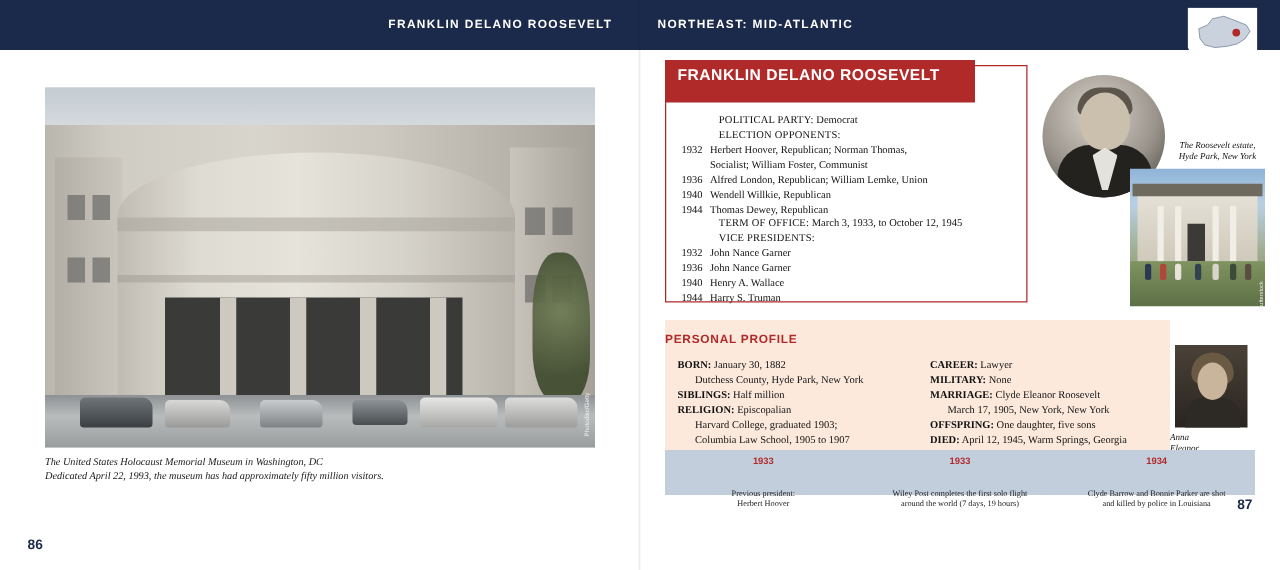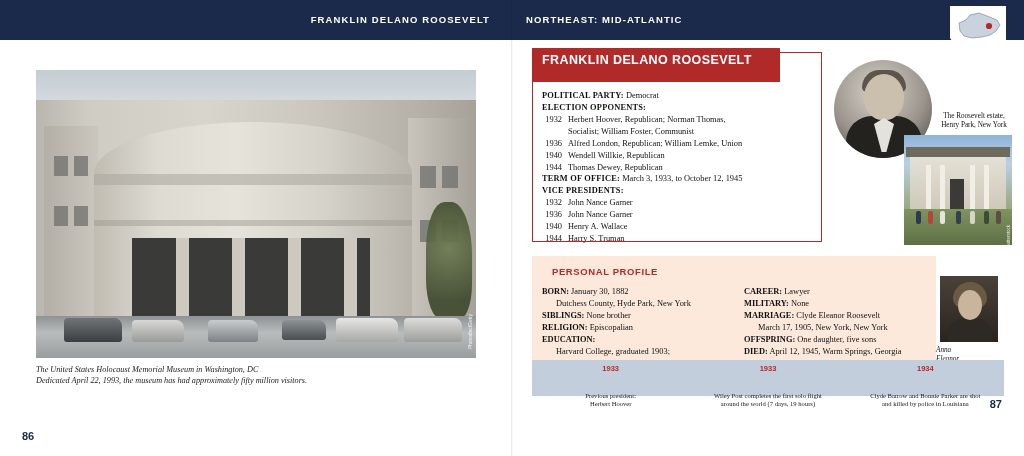--- a/index.html
+++ b/index.html
@@ -145,21 +145,21 @@
   .fact-header .sub {
     font-family: "Liberation Serif", serif;
     font-size: 8px; margin-top: 16px;
   }
   .fact-body {
     position: absolute; left: 30px; top: 90px; width: 268px;
     font-size: 8.4px; line-height: 1.42; color: #111;
   }
   .fact-body .lbl {
     font-family: "Liberation Serif", serif;
-    font-weight: bold; font-variant: small-caps; letter-spacing: .2px;
+    font-weight: normal; font-variant: small-caps; letter-spacing: .2px; margin-left: 33px;
   }
   .fact-body ul { list-style: none; margin: 0; padding: 0; }
   .fact-body li { display: flex; }
   .yr { width: 26px; flex: 0 0 26px; text-align: right; padding-right: 6px; }
 
   
   .portrait {
     position: absolute; right: 92px; top: 60px; width: 98px; height: 98px;
     border-radius: 50%;
     background: radial-gradient(circle at 45% 32%, #d8d3cb 0%, #9a948c 55%, #3c3a36 100%);
@@ -169,21 +169,21 @@
     border-radius: 50% 50% 46% 46%; background: #cbbfae; }
   .pt-hair { position: absolute; left: 28px; top: 10px; width: 44px; height: 22px;
     border-radius: 22px 22px 6px 6px; background: #5c554c; }
   .pt-suit { position: absolute; left: 12px; top: 56px; width: 76px; height: 46px;
     background: #23221f; border-radius: 26px 26px 0 0; }
   .pt-shirt { position: absolute; left: 40px; top: 58px; width: 20px; height: 34px;
     background: #e4e2dc; clip-path: polygon(50% 0, 100% 18%, 62% 100%, 38% 100%, 0 18%); }
 
   .estate-cap {
     position: absolute; right: 12px; top: 112px; width: 76px;
-    font-size: 7.2px; line-height: 1.3; text-align: center; color: #111;
+    font-style: italic; font-size: 7.2px; line-height: 1.3; text-align: center; color: #111;
   }
   .estate-photo {
     position: absolute; right: 12px; top: 135px; width: 108px; height: 110px;
     background: linear-gradient(#8fb4d8 0%, #b9d0e4 26%, #9fae90 60%, #7f8e6e 100%);
     overflow: hidden;
   }
   .es-house {
     position: absolute; left: 6px; top: 18px; width: 96px; height: 56px;
     background: linear-gradient(#e6e2d8, #cfc9ba);
   }
@@ -201,21 +201,21 @@
     font-family: "Liberation Sans", sans-serif; font-size: 4.5px; color: #fff;
     transform: rotate(-90deg); transform-origin: 100% 100%; white-space: nowrap; opacity: .85;
   }
 
   
   .profile-box {
     position: absolute; left: 20px; top: 256px; width: 404px; height: 118px;
     background: #fce9dc;
   }
   .profile-title {
-    position: absolute; left: 40px; top: 266px;
+    position: absolute; left: 20px; top: 266px;
     font-family: "Liberation Sans", sans-serif;
     font-weight: bold; font-size: 9.5px; color: #b02a2a;
     letter-spacing: .6px; text-transform: uppercase;
   }
   .profile-left {
     position: absolute; left: 30px; top: 286px; width: 196px;
     font-size: 8.4px; line-height: 1.42; color: #111;
   }
   .profile-right {
     position: absolute; left: 232px; top: 286px; width: 190px;
@@ -398,21 +398,21 @@
 
     <div class="portrait">
       <div class="pt-suit"></div>
       <div class="pt-hair"></div>
       <div class="pt-face"></div>
       <div class="pt-shirt"></div>
     </div>
 
     <div class="estate-cap">
       <div>The Roosevelt estate,</div>
-      <div>Henry Park, New York</div>
+      <div>Hyde Park, New York</div>
     </div>
     <div class="estate-photo">
       <div class="es-house"></div>
       <div class="es-roof"></div>
       <div class="es-col" style="left:22px;"></div>
       <div class="es-col" style="left:36px;"></div>
       <div class="es-col" style="left:66px;"></div>
       <div class="es-col" style="left:80px;"></div>
       <div class="es-door"></div>
       <div class="es-lawn"></div>
@@ -432,31 +432,31 @@
     <div class="profile-left">
       <div>
         <span class="lbl">BORN:</span>
         <span>January 30, 1882</span>
       </div>
       <div class="sub-ind">
         <span>Dutchess County, Hyde Park, New York</span>
       </div>
       <div>
         <span class="lbl">SIBLINGS:</span>
-        <span>None brother</span>
+        <span>Half million</span>
       </div>
       <div>
         <span class="lbl">RELIGION:</span>
         <span>Episcopalian</span>
       </div>
-      <div>
-        <span class="lbl">EDUCATION:</span>
-      </div>
       <div class="sub-ind">
         <span>Harvard College, graduated 1903;</span>
+      </div>
+      <div class="sub-ind">
+        <span>Columbia Law School, 1905 to 1907</span>
       </div>
     </div>
 
     <div class="profile-right">
       <div>
         <span class="lbl">CAREER:</span>
         <span>Lawyer</span>
       </div>
       <div>
         <span class="lbl">MILITARY:</span>

